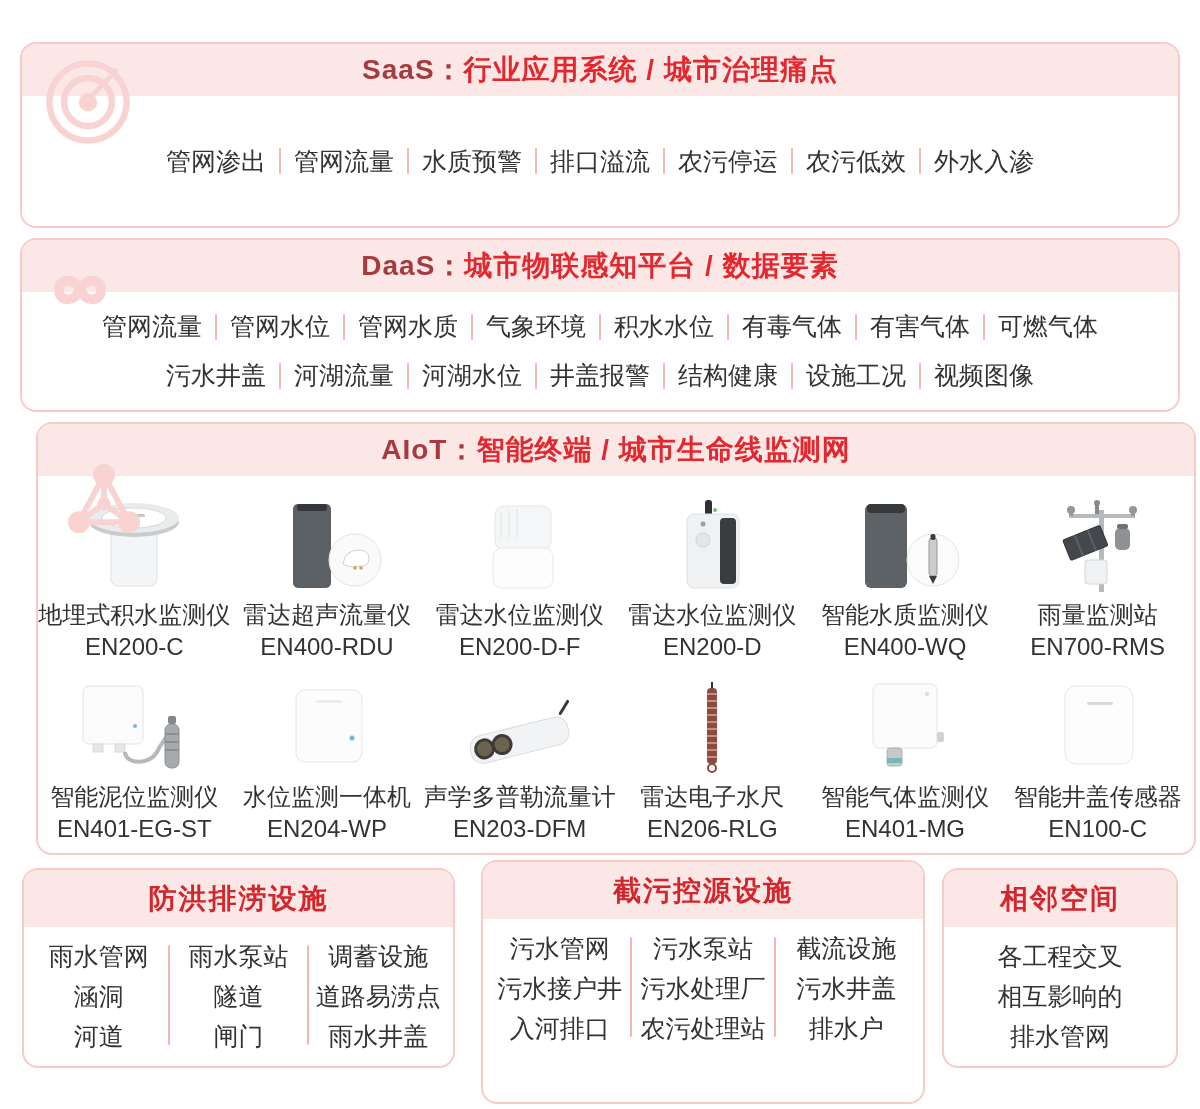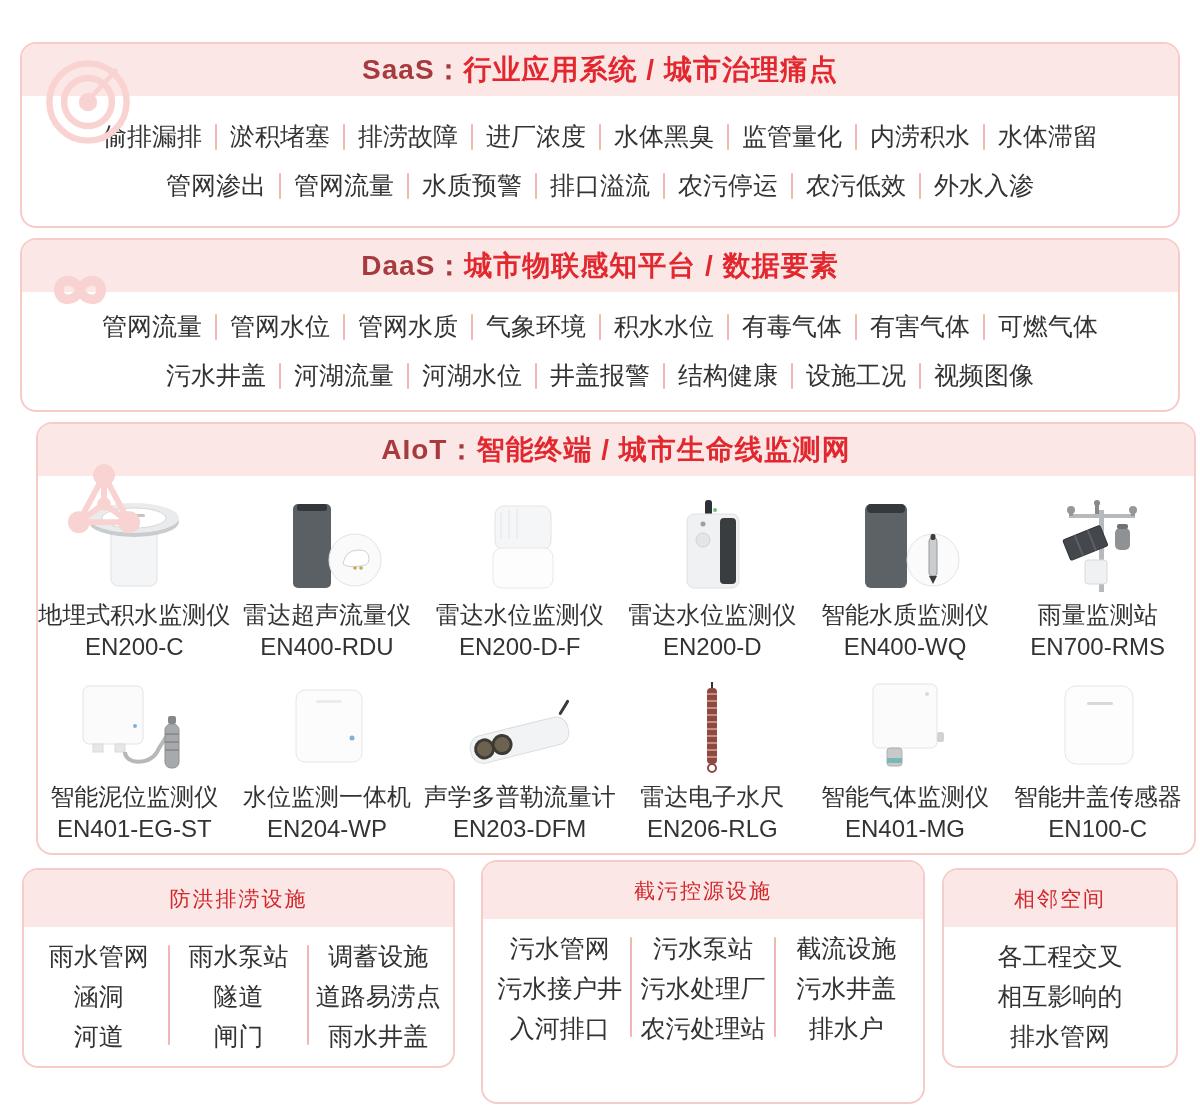--- a/index.html
+++ b/index.html
@@ -29,21 +29,21 @@
   #card-aiot{padding-bottom:0;margin-left:16px;}
   .prod-row{display:flex;width:100%;margin-top:18px;}
   .prod-row.second{margin-top:14px;}
   .prod{flex:1;display:flex;flex-direction:column;align-items:center;min-width:0;}
   .prod-img{height:100px;display:flex;align-items:flex-end;justify-content:center;}
   .prod-name{font-size:24px;line-height:30px;color:var(--text,#333);margin-top:6px;white-space:nowrap;}
   .prod-model{font-size:24px;line-height:30px;color:var(--text,#333);margin-top:2px;white-space:nowrap;}
 
   
   .fac-head{height:57px;}
-  .fac-title{margin:0;font-size:21px;font-weight:normal;color:var(--fac_title,#D2262C);letter-spacing:2px;}
+  .fac-title{margin:0;font-size:28px;font-weight:bold;color:var(--fac_title,#D2262C);letter-spacing:2px;}
   .fac-body{display:flex;align-items:stretch;padding:12px 6px 0 6px;font-family:Liberation Mono, monospace;}
   .fcol{flex:1;display:flex;flex-direction:column;align-items:center;min-width:0;}
   .fline{font-size:25px;line-height:40px;color:var(--text,#333);white-space:nowrap;}
   .vsep{width:2px;background:var(--sep,#F3B6B1);margin:6px 0 14px 0;border-radius:1px;}
 </style>
 </head>
 <body>
 
 <div class="page">
 
@@ -55,37 +55,20 @@
       <svg width="92" height="92" viewBox="0 0 100 100">
         <g fill="none" stroke="#F8D3D1" stroke-width="7">
           <circle cx="50" cy="50" r="42"></circle>
             <circle cx="50" cy="50" r="26"></circle>
         </g>
         <circle cx="50" cy="50" r="10" fill="#F8D3D1"></circle>
         <line x1="56" y1="42" x2="80" y2="16" stroke="#F8D3D1" stroke-width="5" stroke-linecap="round"></line>
       </svg>
     </span>
     <div class="card-body">
-      <div class="item-row">
-          <span class="itm">偷排漏排</span>
-          <span class="sep"></span>
-          <span class="itm">淤积堵塞</span>
-          <span class="sep"></span>
-          <span class="itm">排涝故障</span>
-          <span class="sep"></span>
-          <span class="itm">进厂浓度</span>
-          <span class="sep"></span>
-          <span class="itm">水体黑臭</span>
-          <span class="sep"></span>
-          <span class="itm">监管量化</span>
-          <span class="sep"></span>
-          <span class="itm">内涝积水</span>
-          <span class="sep"></span>
-          <span class="itm">水体滞留</span>
-        </div>
       <div class="item-row">
           <span class="itm">管网渗出</span>
           <span class="sep"></span>
           <span class="itm">管网流量</span>
           <span class="sep"></span>
           <span class="itm">水质预警</span>
           <span class="sep"></span>
           <span class="itm">排口溢流</span>
           <span class="sep"></span>
           <span class="itm">农污停运</span>

